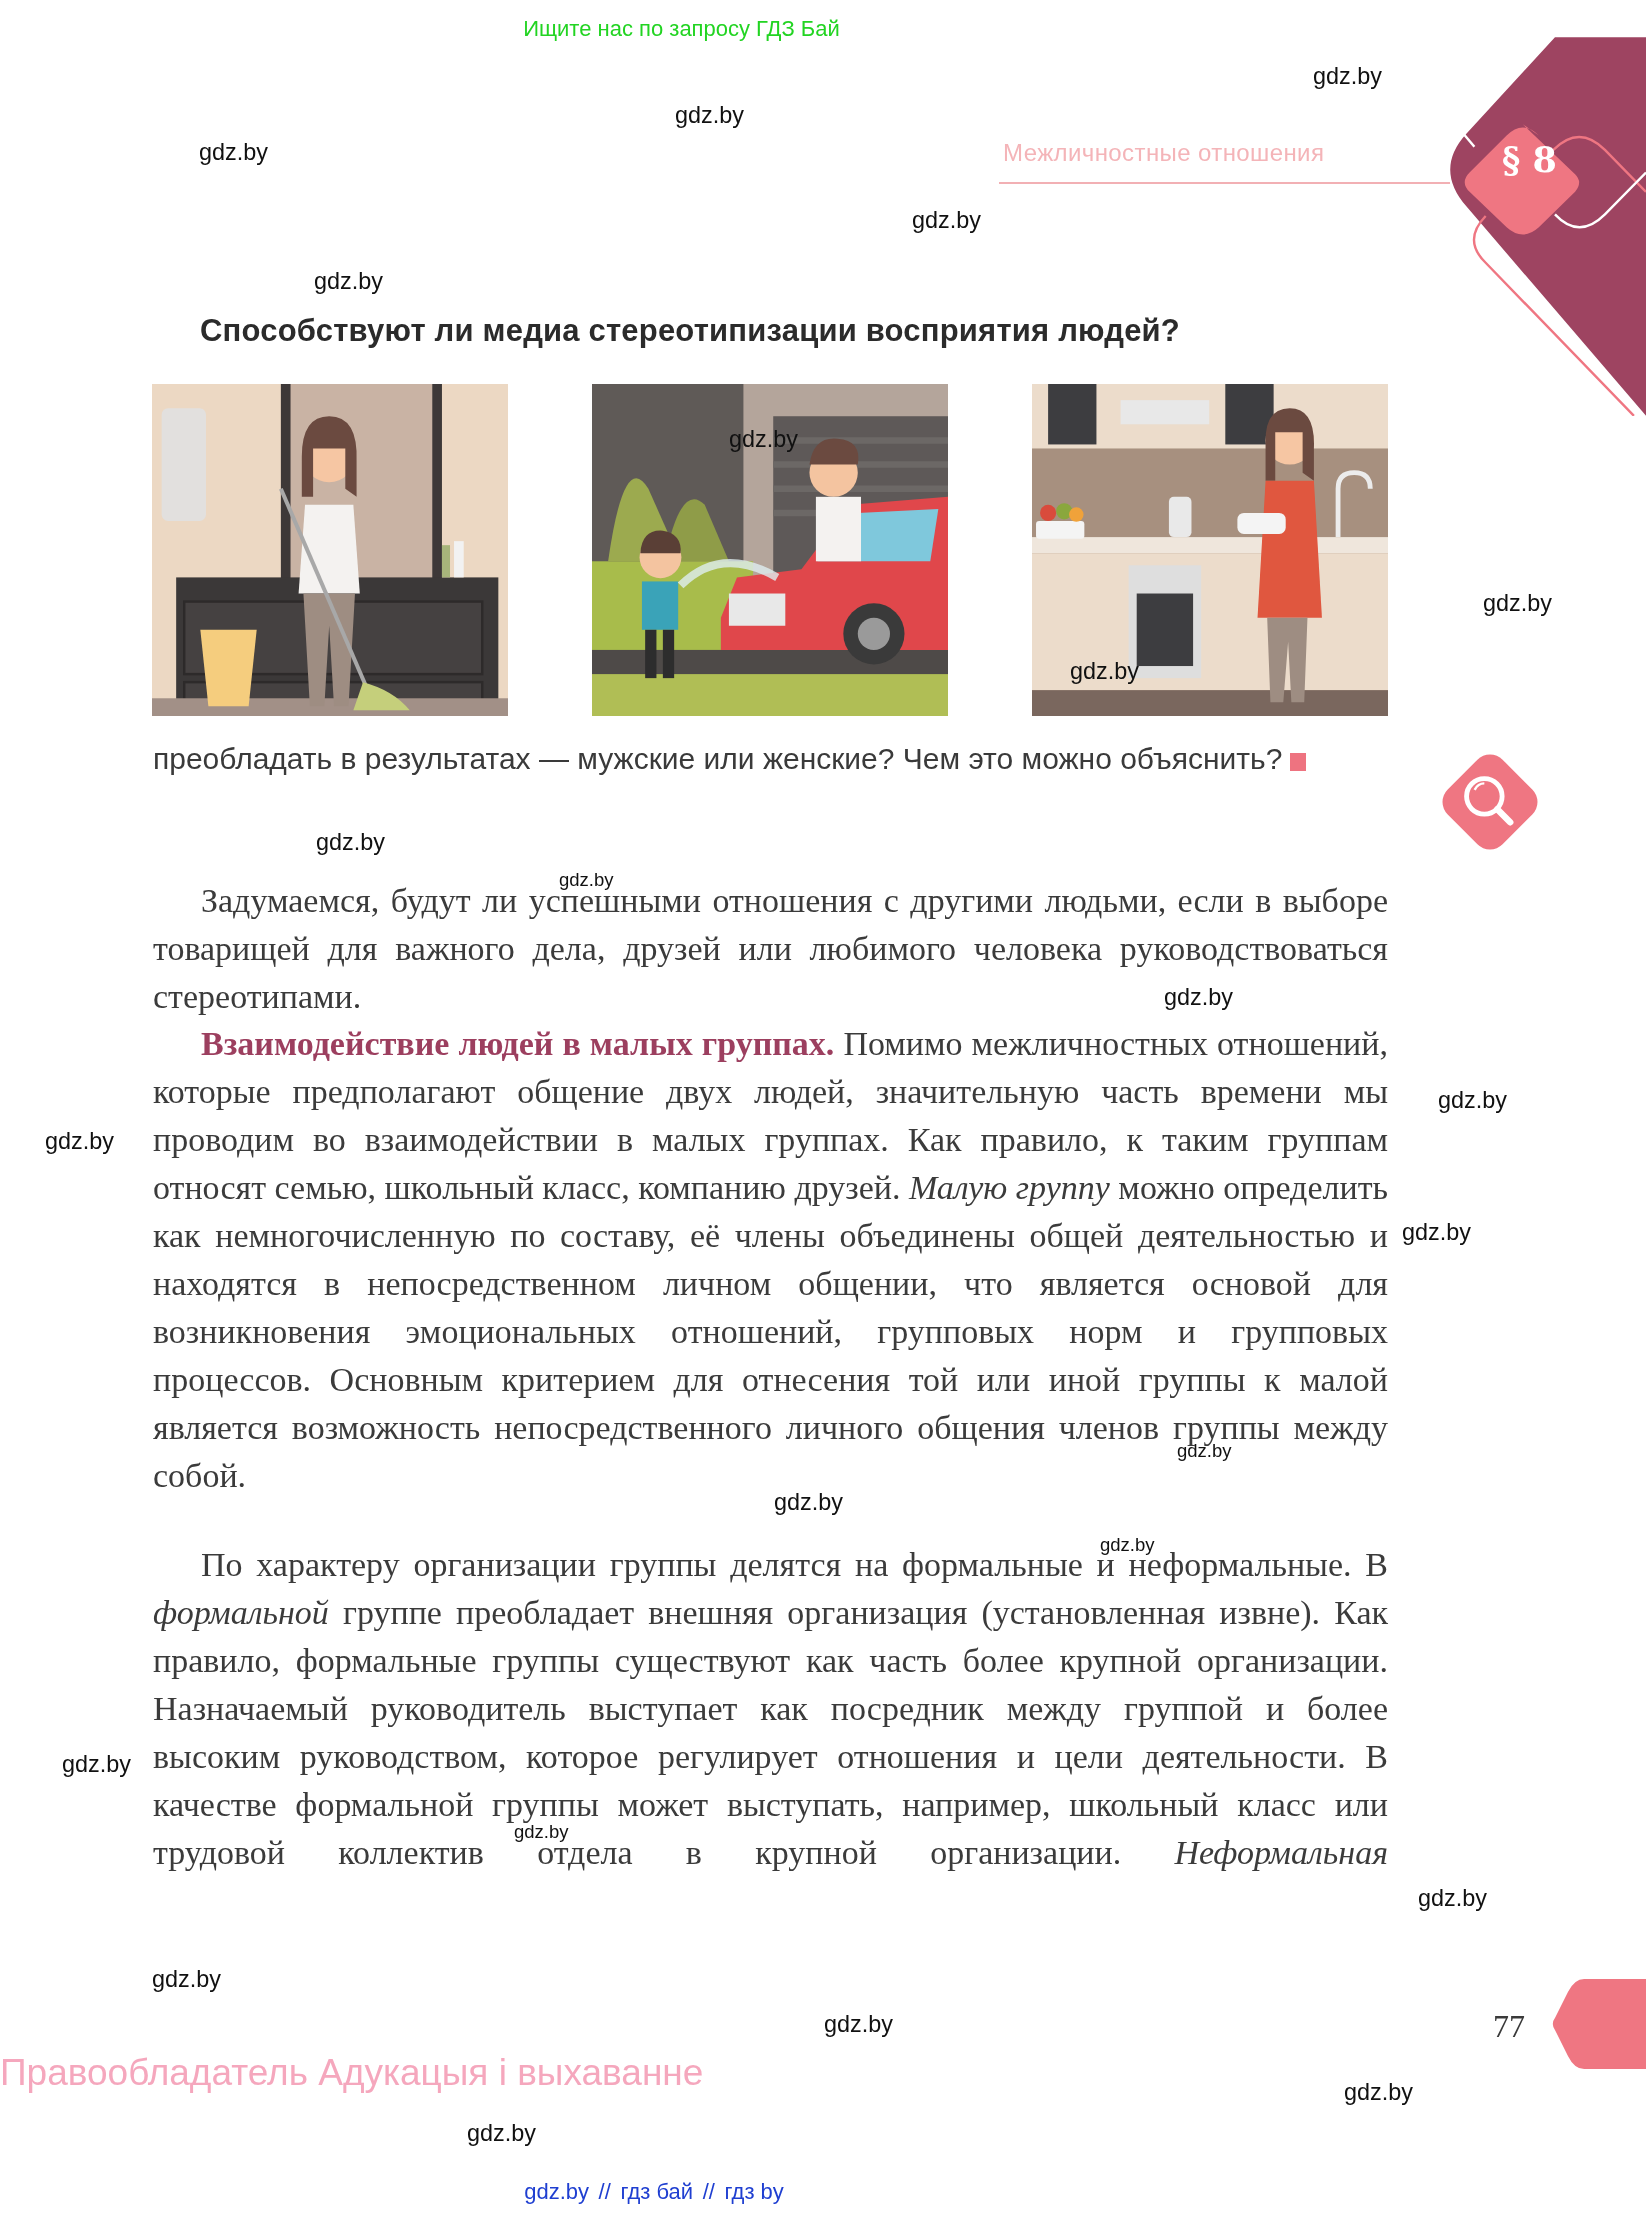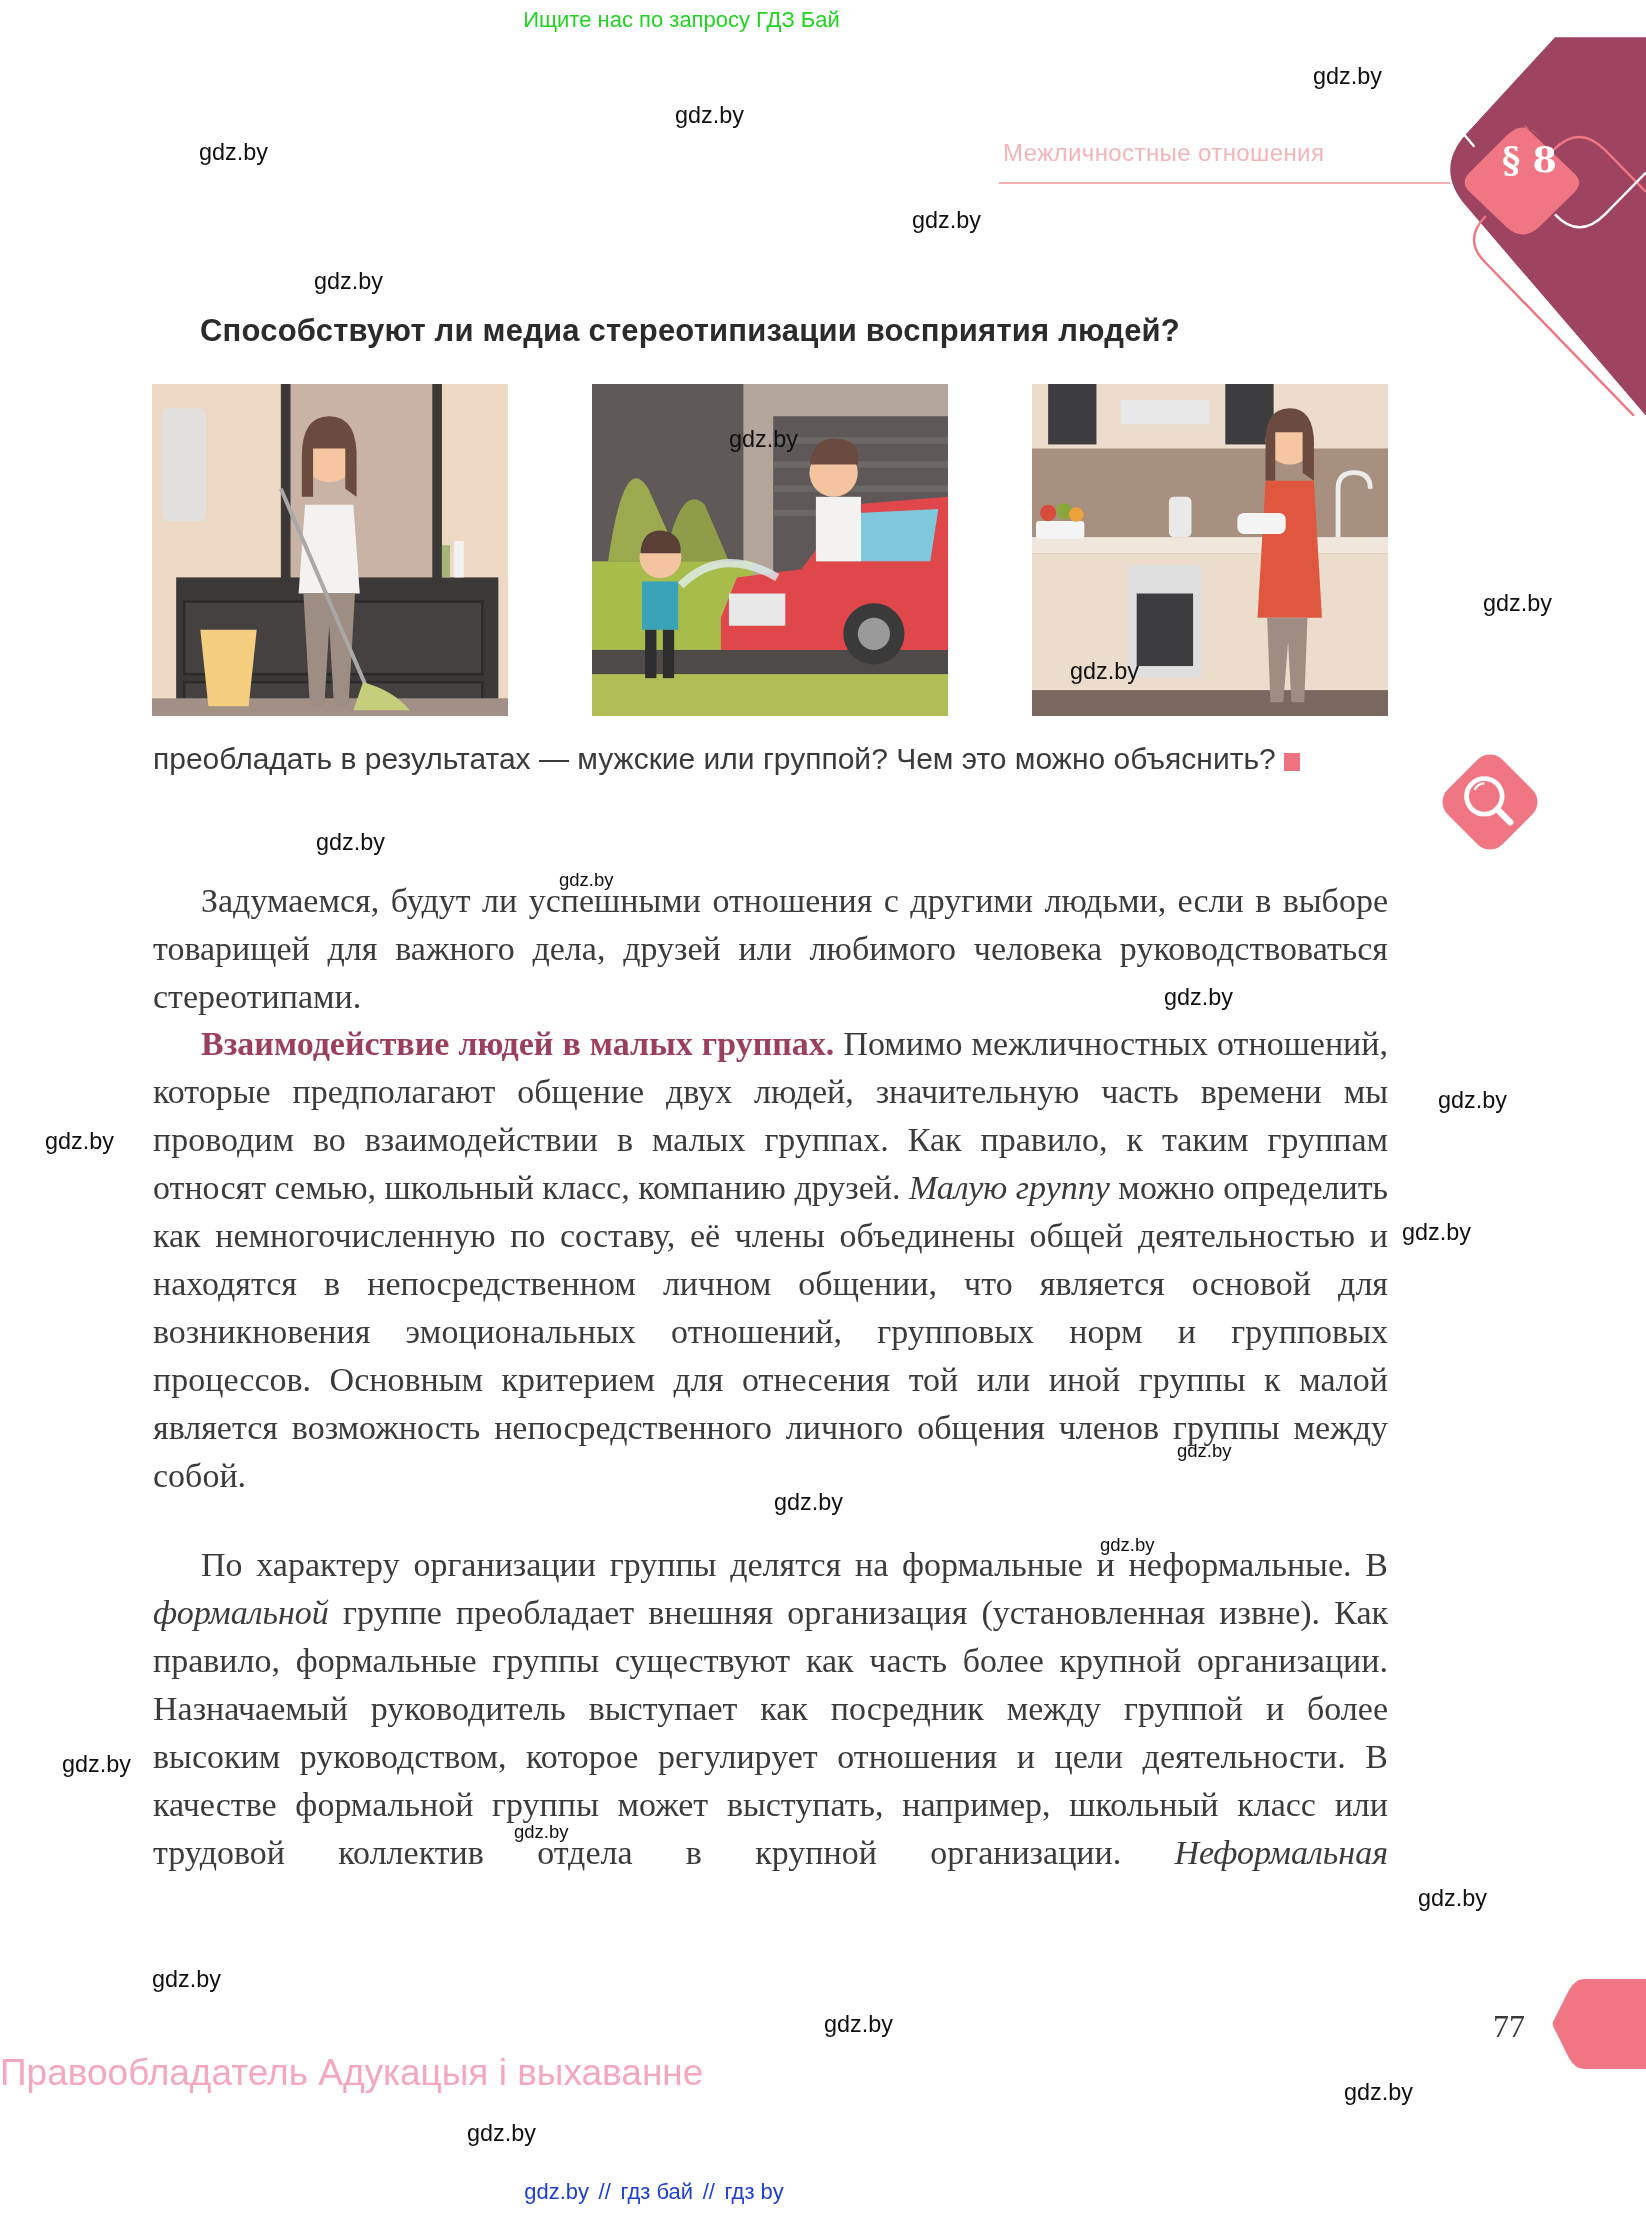--- a/index.html
+++ b/index.html
@@ -1,19 +1,19 @@
 <!DOCTYPE html>
 <html style="font-size:13px"><head>
 <meta charset="utf-8">
 <style>
   html, body { margin:0; padding:0; }
   body { width:1647px; height:2216px; position:relative; background:#ffffff; overflow:hidden;
          font-family:"Liberation Serif", serif; color:#333333; }
   .abs { position:absolute; }
-  .top-banner { top:7px; left:0; width:1363px; text-align:center; font-family:"Liberation Sans", sans-serif;
+  .top-banner { top:16px; left:0; width:1363px; text-align:center; font-family:"Liberation Sans", sans-serif;
                 font-size:22px; color:#22d422; }
   .corner { left:1418px; top:37px; width:228px; height:379px; }
   .chapter-title { left:1003px; top:139px; font-family:"Liberation Sans", sans-serif; font-size:24px; color:#f4b4b8;
                    letter-spacing:0.4px; white-space:nowrap; }
   .chapter-rule { left:999px; top:182px; width:451px; height:2.4px; background:#f2b0b4; }
   .question-head { left:200px; top:313px; font-family:"Liberation Sans", sans-serif; font-weight:bold;
                    font-size:31px; color:#2b2b2b; white-space:nowrap; letter-spacing:0.2px; }
   .illus { top:384px; width:356px; height:332px; overflow:hidden; }
   .illus svg { width:100%; height:100%; display:block; }
   .task { left:153px; top:735px; width:1241px; font-family:"Liberation Sans", sans-serif; font-size:30px;
@@ -135,21 +135,21 @@
     <path d="M380 190 L380 130 Q380 110 400 110 Q420 110 420 130" stroke="#ececec" stroke-width="6" fill="none"></path>
     <circle cx="320" cy="70" r="30" fill="#f6c6a3"></circle>
     <path d="M290 70 Q290 30 320 30 Q352 30 350 80 L350 120 L336 110 L336 60 L302 60 L302 120 L290 120 Z" fill="#6b4a40"></path>
     <path d="M290 120 L350 120 L360 290 L280 290 Z" fill="#e0573f"></path>
     <rect x="255" y="160" width="60" height="26" rx="8" fill="#f4f4f4"></rect>
     <path d="M292 290 L342 290 L338 395 L322 395 L318 320 L312 395 L296 395 Z" fill="#9e8d82"></path>
   </svg>
 </div>
 
 <div class="abs task">
-  <p><span>преобладать в результатах — мужские или группой? Чем это можно объяснить?</span><span class="end-mark"></span></p>
+  <p><span>преобладать в результатах — мужские или женские? Чем это можно объяснить?</span><span class="end-mark"></span></p>
 </div>
 <svg class="abs search-badge" viewBox="0 0 146 146">
   <rect x="25" y="25" width="96" height="96" rx="22" transform="rotate(45 73 73)" fill="#ef7682"></rect>
   <circle cx="66" cy="66" r="22" stroke="#ffffff" stroke-width="6" fill="none"></circle>
   <line x1="82" y1="82" x2="98" y2="98" stroke="#ffffff" stroke-width="8" stroke-linecap="round"></line>
   <path d="M54 58 Q58 50 66 50" stroke="#ffffff" stroke-width="3" fill="none"></path>
 </svg>
 
 <div class="abs body-text" style="top:877px;">
   <p class="ind last">Задумаемся, будут ли успешными отношения с другими людьми, если в выборе товарищей для важного дела, друзей или любимого человека руководствоваться стереотипами.</p>

